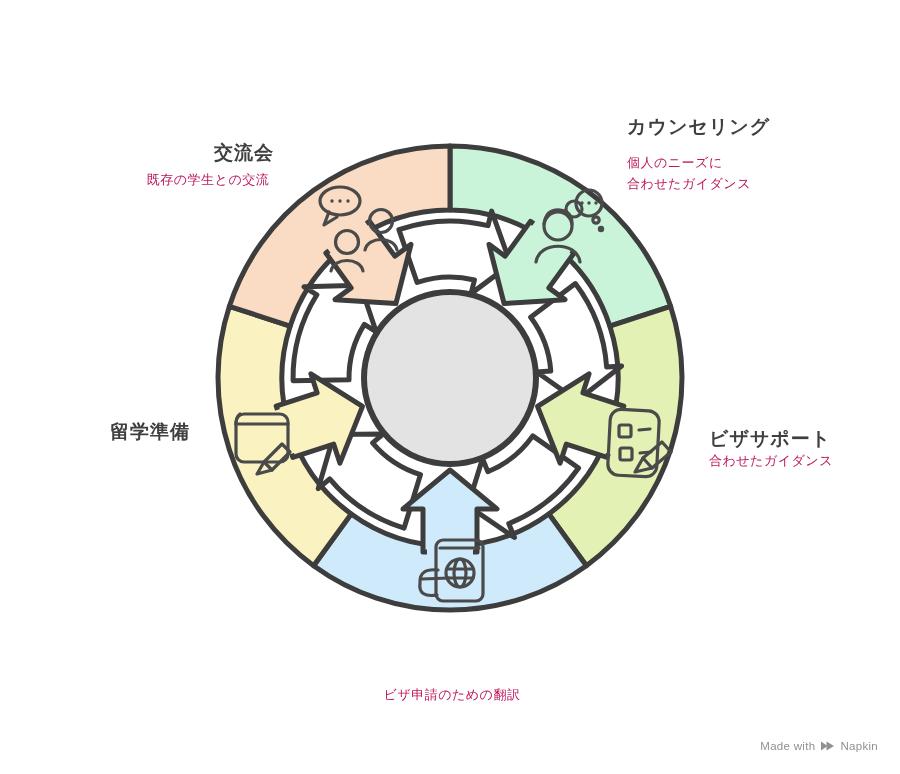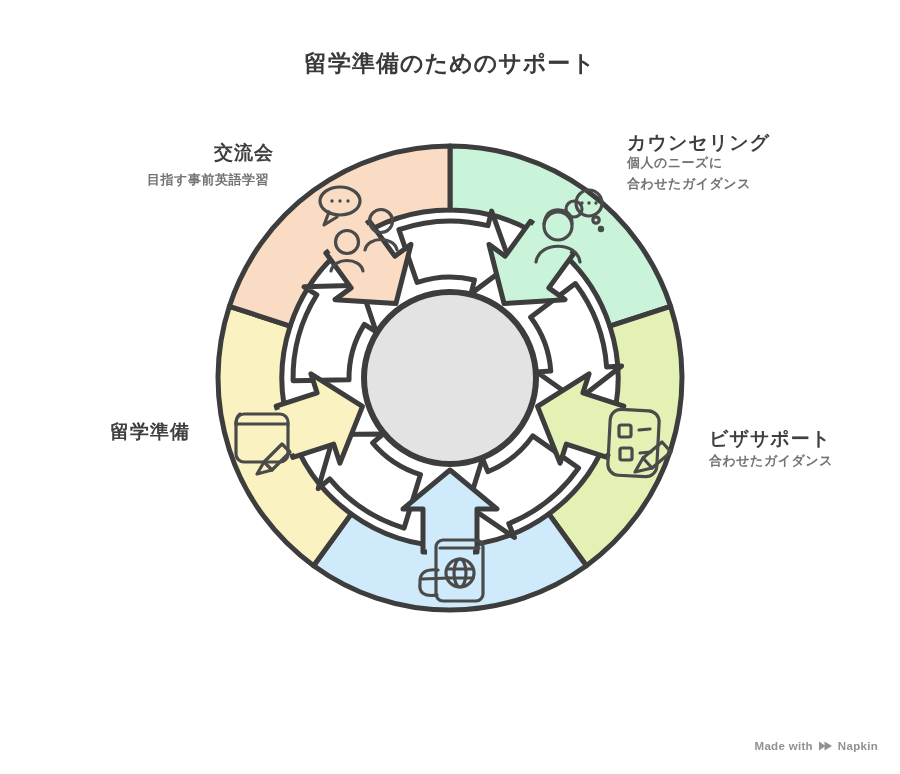--- a/index.html
+++ b/index.html
@@ -8,38 +8,38 @@
     font-family:"Liberation Sans","DejaVu Sans",sans-serif;overflow:hidden;
   }
   .stage{position:absolute;inset:0;}
   svg{position:absolute;left:0;top:0;}
   .label{position:absolute;color:#474747;white-space:pre-line;}
   .label.title-main{
     font-size:23px;font-weight:700;color:#3a3a3a;letter-spacing:1px;
     left:450px;top:48px;transform:translateX(-50%);white-space:nowrap;
   }
   .sec-title{font-size:19px;font-weight:700;color:#3f3f3f;letter-spacing:1px;white-space:nowrap;margin-top:12px;}
-  .sec-sub{font-size:13px;font-weight:700;color:#737373;line-height:21px;letter-spacing:0.5px;}
+  .sec-sub{font-size:13px;font-weight:400;color:#be185d;line-height:21px;letter-spacing:0.5px;}
   .t-exchange{left:244px;top:128px;transform:translateX(-50%);}
   .s-exchange{left:208px;top:169px;transform:translateX(-50%);white-space:nowrap;}
-  .t-counseling{left:627px;top:118px;text-align:right;}
+  .t-counseling{left:627px;top:102px;text-align:right;}
   .s-counseling{left:627px;top:152px;}
   .t-enrollment{left:709px;top:414px;}
   .s-enrollment{left:709px;top:450px;white-space:nowrap;}
   .t-visa{left:451px;top:642px;transform:translateX(-50%);}
   .s-visa{left:452px;top:684px;transform:translateX(-50%);white-space:nowrap;}
   .t-english{left:190px;top:407px;transform:translateX(-100%);}
   .s-english{left:190px;top:438px;transform:translateX(-100%);text-align:right;}
   .center-label{
     position:absolute;left:450px;top:378px;transform:translate(-50%,-50%);
     font-size:24px;font-weight:700;color:#4a4a4a;letter-spacing:2px;white-space:nowrap;
   }
   .watermark{
     position:absolute;right:22px;bottom:22px;display:flex;align-items:center;gap:5px;
-    color:#919191;font-size:11.5px;font-weight:700;letter-spacing:0.3px;
+    color:#919191;font-size:11.5px;font-weight:400;letter-spacing:0.3px;
   }
   .watermark svg{position:static;}
 </style>
 </head>
 <body>
 
 <div class="stage">
 
   <svg width="900" height="774" viewBox="0 0 900 774">
 
@@ -128,32 +128,32 @@
       <g transform="translate(228,404)">
         <rect x="8" y="10" width="52" height="48" rx="8"></rect>
         <path d="M8,20 L60,20"></path>
         <path d="M12,10 Q8,13 8,20"></path>
         <path d="M36,58 L54,40 L62,48 L44,66 Z"></path>
         <path d="M36,58 L29,70 L44,66"></path>
       </g>
     </g>
   </svg>
 
-  <div class="label title-main">留学準備のためのサポート</div>
 
   <div class="label sec-title t-exchange">交流会</div>
-  <div class="label sec-sub s-exchange">目指す事前英語学習</div>
+  <div class="label sec-sub s-exchange">既存の学生との交流</div>
 
   <div class="label sec-title t-counseling">カウンセリング</div>
   <div class="label sec-sub s-counseling">個人のニーズに
 合わせたガイダンス</div>
 
   <div class="label sec-title t-enrollment">ビザサポート</div>
   <div class="label sec-sub s-enrollment">合わせたガイダンス</div>
 
+  <div class="label sec-sub s-visa">ビザ申請のための翻訳</div>
 
   <div class="label sec-title t-english">留学準備</div>
 
 
   <div class="watermark">
     <span>Made with</span>
     <svg width="15" height="12" viewBox="0 0 15 12">
       <polygon points="1,1.5 7.5,6 1,10.5" fill="#919191"></polygon>
       <polygon points="6.5,1.5 14,6 6.5,10.5" fill="#919191"></polygon>
     </svg>

